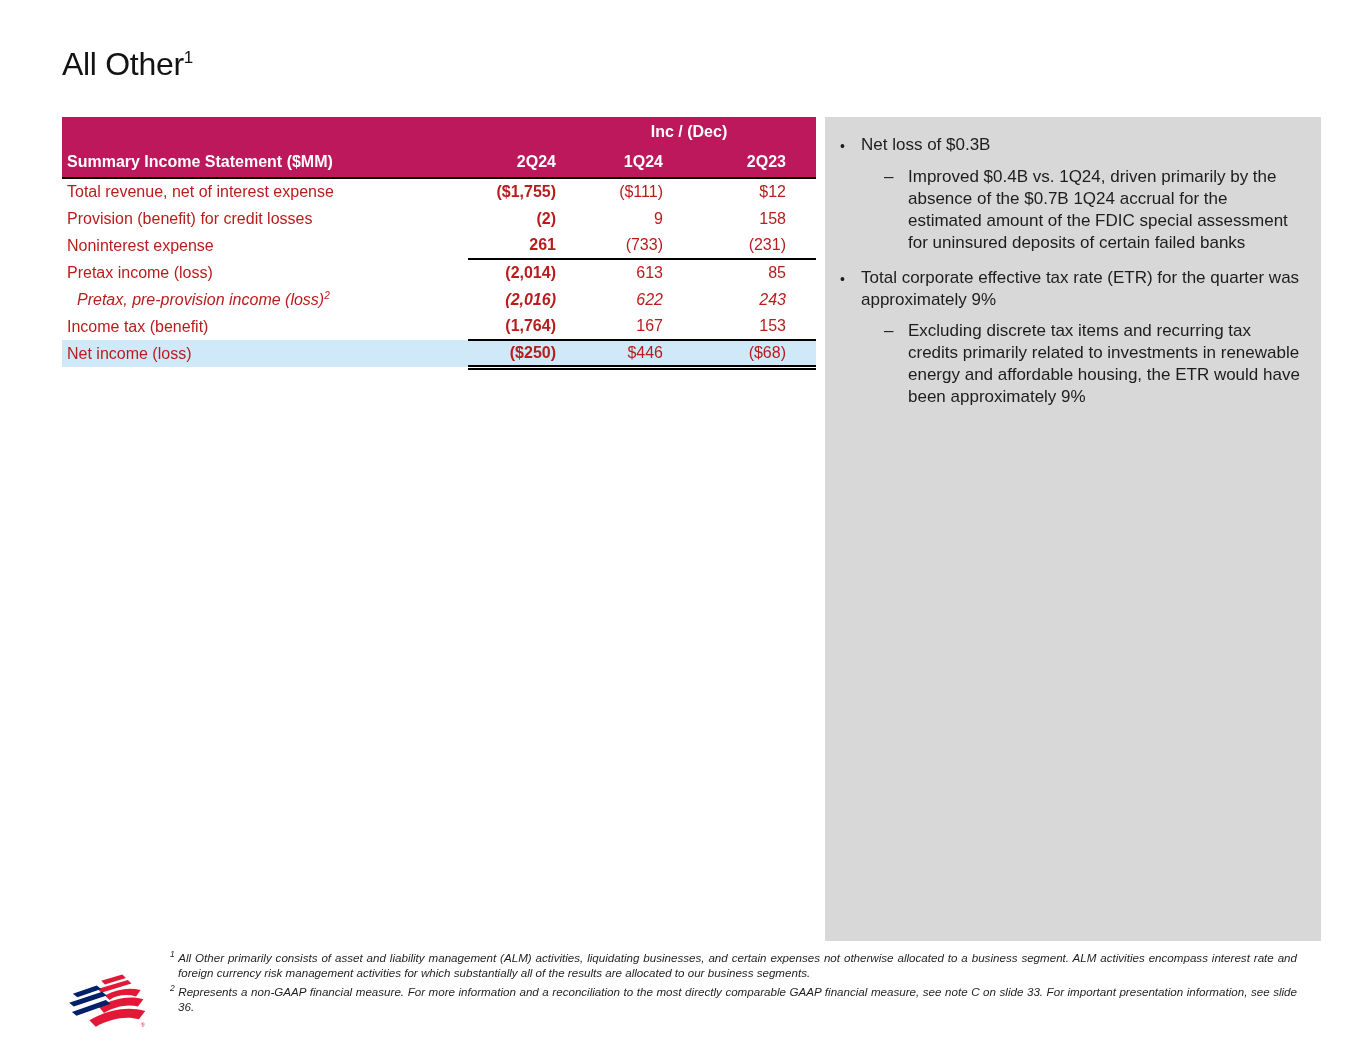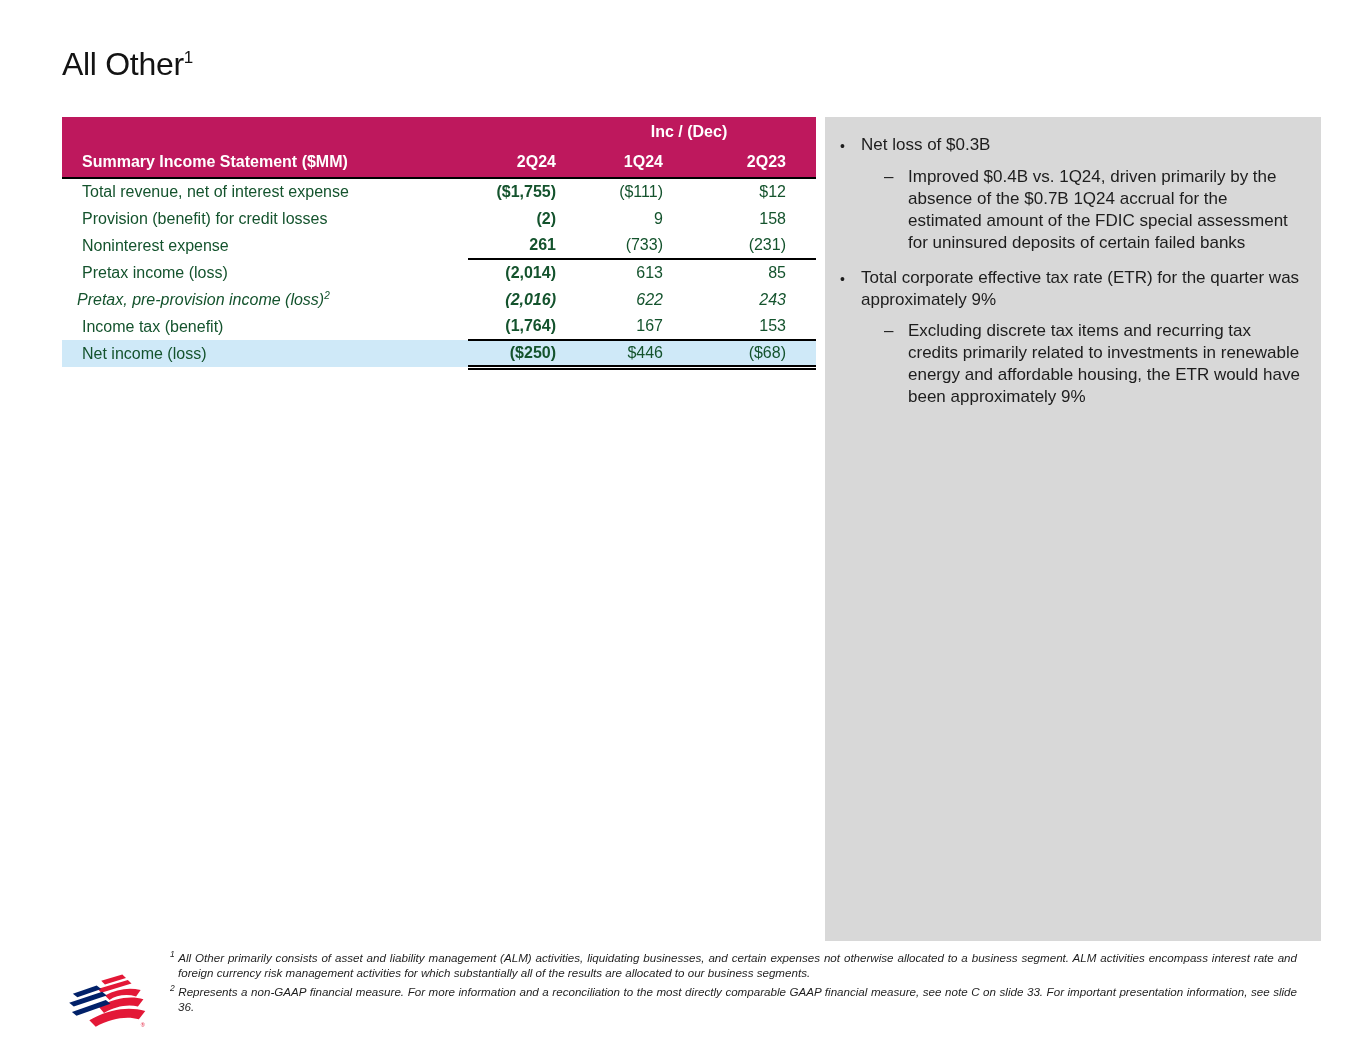--- a/index.html
+++ b/index.html
@@ -21,26 +21,26 @@
     position:absolute; left:62px; top:117px; width:754px;
     border-collapse:collapse; table-layout:fixed;
   }
   table.income col.c1 { width:406px; }
   table.income col.c2 { width:94px; }
   table.income col.c3 { width:114px; }
   table.income col.c4 { width:140px; }
   table.income thead th { background:#be185d; color:#ffffff; font-weight:bold; }
   tr.hdr1 th { height:30px; font-size:16px; }
   tr.hdr2 th { height:31px; font-size:16px; border-bottom:2px solid #000; }
-  th.lbl, td.lbl { text-align:left; padding-left:20px; }
+  th.lbl, td.lbl { text-align:left; padding-left:5px; }
   .num { text-align:right; }
   .pr2 { padding-right:6px; }
   .pr3 { padding-right:13px; }
   .pr4 { padding-right:30px; }
-  tbody td { height:27px; font-size:16px; color:#14532d; background:#fff; }
+  tbody td { height:27px; font-size:16px; color:#b91c1c; background:#fff; }
   td.b { font-weight:bold; }
   tr.row-italic td { font-style:italic; }
   tr.row-italic td.lbl { padding-left:15px; }
   tr.rule-below td.numcell { border-bottom:2px solid #000; }
   tr.total-rule td.numcell { border-bottom:2.5px solid #000; }
   tr.net-row td { background:#cfe9f8; }
   tr.net-row td.numcell { border-bottom:5px double #000; }
 
   
   .panel {

